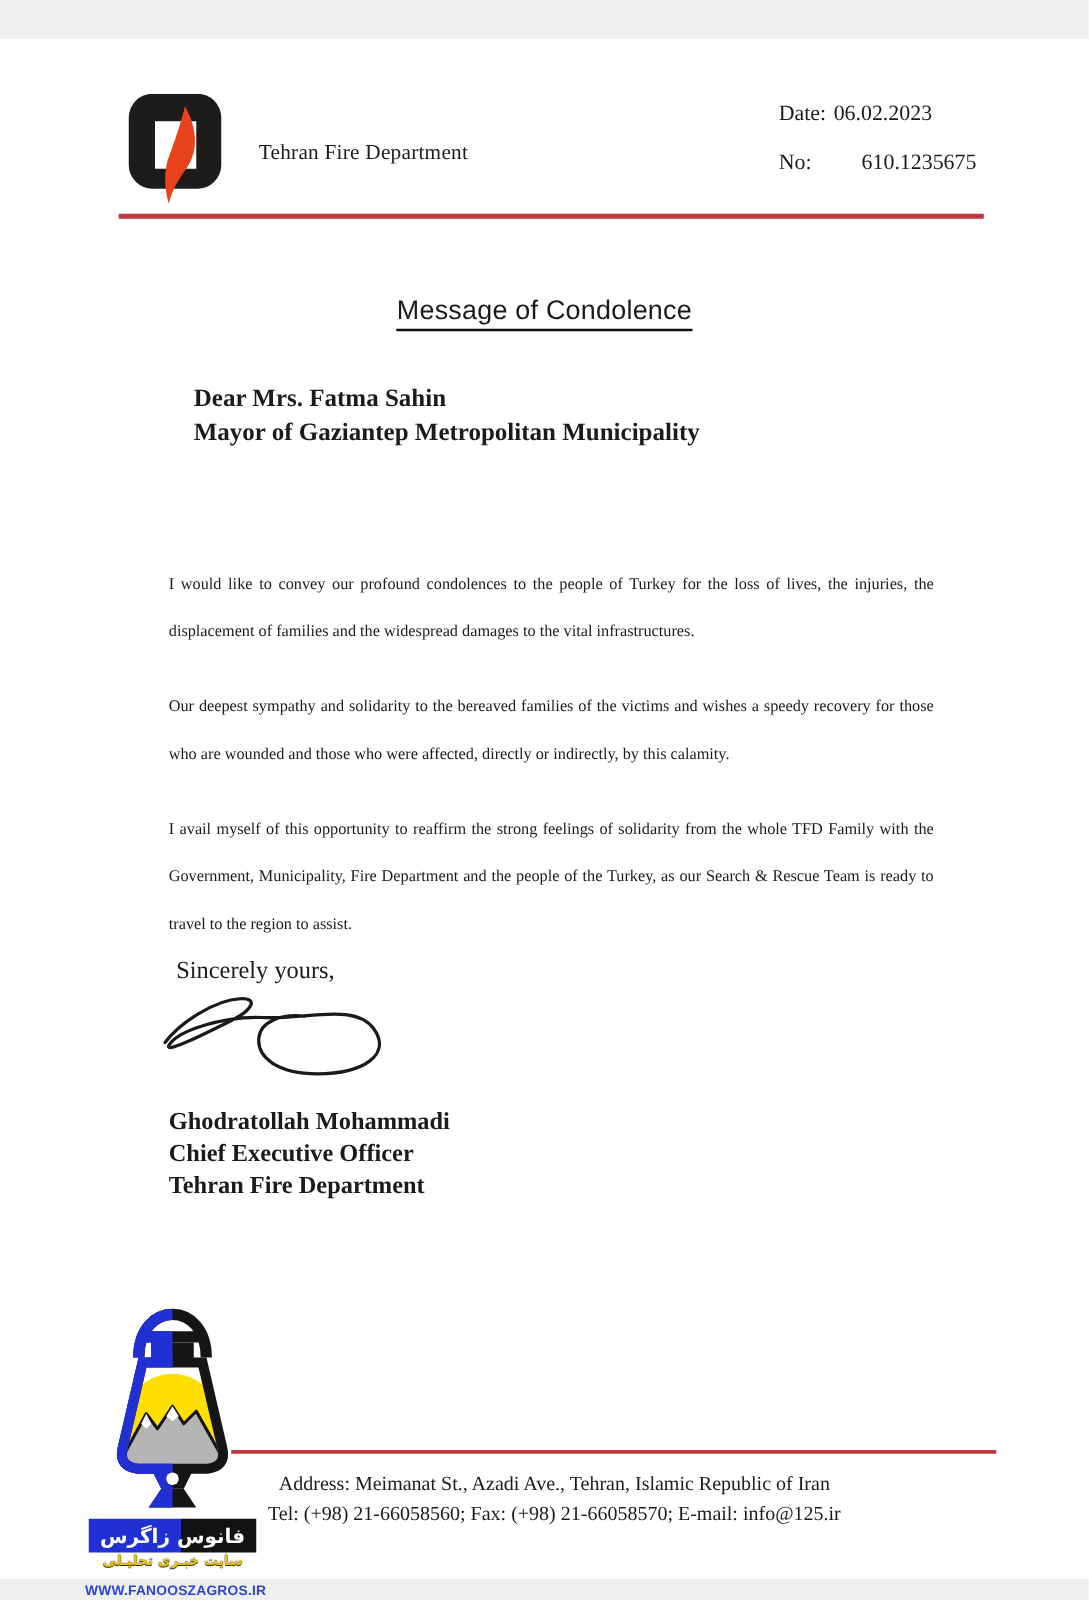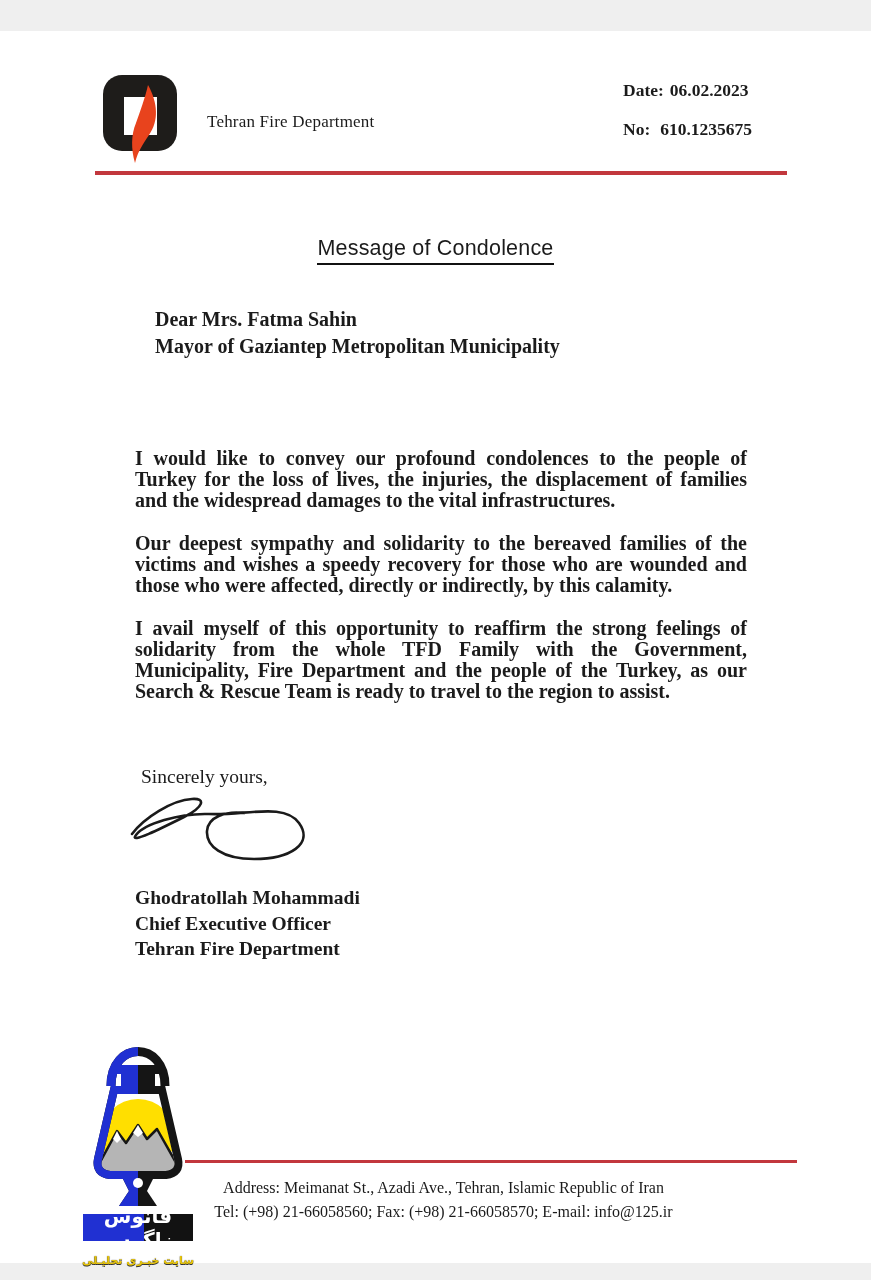--- a/index.html
+++ b/index.html
@@ -9,62 +9,62 @@
     font-family:"Liberation Serif", serif;
     color:#1b1b1b;
   }
   .strip{position:absolute;left:0;right:0;background:var(--strip-gray,#efefef);}
   .strip-top{top:0;height:31px;}
   .strip-bottom{bottom:0;height:17px;}
 
   
   .org-logo{position:absolute;left:102px;top:75px;width:76px;height:90px;}
   .org-name{position:absolute;left:207px;top:112px;font-size:17px;letter-spacing:.2px;}
-  .meta{position:absolute;left:623px;font-size:17.5px;white-space:nowrap;font-weight:bold;}
+  .meta{position:absolute;left:623px;font-size:17.5px;white-space:nowrap;}
   .meta-date{top:80px;}
   .meta-no{top:119px;}
-  .meta-no .val{margin-left:4px;}
+  .meta-no .val{margin-left:34px;}
   .meta .lbl{margin-right:6px;}
   .rule{position:absolute;background:var(--rule-red,#c2373d);}
   .rule-top{left:95px;width:692px;top:171px;height:4px;}
   .rule-bottom{left:185px;width:612px;top:1160px;height:3px;}
 
   
   .letter-title{
     position:absolute;left:0;right:0;top:236px;text-align:center;
     font-family:"Liberation Sans", sans-serif;font-weight:normal;font-size:21.5px;
   }
   .letter-title span{
     display:inline-block;border-bottom:2.5px solid #111;padding-bottom:2px;letter-spacing:.2px;
   }
 
   
   .recipient{position:absolute;left:135px;top:306px;font-weight:bold;font-size:20px;line-height:27px;margin-left:20px;}
 
   
-  .body-text{position:absolute;left:135px;width:612px;top:448px;font-size:20px;line-height:21px;font-weight:bold;}
+  .body-text{position:absolute;left:135px;width:612px;top:448px;font-size:13px;line-height:38px;}
   .body-text p{margin:0 0 22px 0;text-align:justify;}
 
   
   .closing{position:absolute;left:141px;top:766px;font-size:19.5px;}
   .signature{position:absolute;left:124px;top:786px;}
   .signer{position:absolute;left:135px;top:885px;font-weight:bold;font-size:19.5px;line-height:25.5px;}
 
   
   .footer-text{position:absolute;left:80px;right:64px;top:1176px;text-align:center;font-size:16px;line-height:24px;}
 
   
   .watermark{position:absolute;left:68px;top:1030px;width:140px;text-align:center;z-index:3;}
   .wm-banner{
-    width:110px;height:27px;margin:2px auto 0 auto;display:flex;align-items:center;justify-content:center;
+    width:134px;height:27px;margin:2px auto 0 auto;display:flex;align-items:center;justify-content:center;
     background:linear-gradient(to right, var(--watermark-blue,#2030d2) 0 55%, #121212 55% 100%);
-    color:#fff;font-family:"DejaVu Sans", sans-serif;font-weight:bold;font-size:20px;direction:rtl;
+    color:#fff;font-family:"DejaVu Sans", sans-serif;font-weight:bold;font-size:16px;direction:rtl;
   }
   .wm-tagline{
-    margin-top:13px;font-family:"DejaVu Sans", sans-serif;font-weight:bold;font-size:11px;direction:rtl;
+    margin-top:0;font-family:"DejaVu Sans", sans-serif;font-weight:bold;font-size:11px;direction:rtl;
     color:var(--watermark-yellow,#e8c50a);text-shadow:0 0 1px #333,0 1px 0 #333;
   }
   .wm-url{
     font-family:Liberation Sans, sans-serif;font-weight:bold;font-size:11px;color:#2d43d8;letter-spacing:.2px;margin-top:12px;
   }
 </style>
 </head>
 <body>
 
 <div class="strip strip-top"></div>

